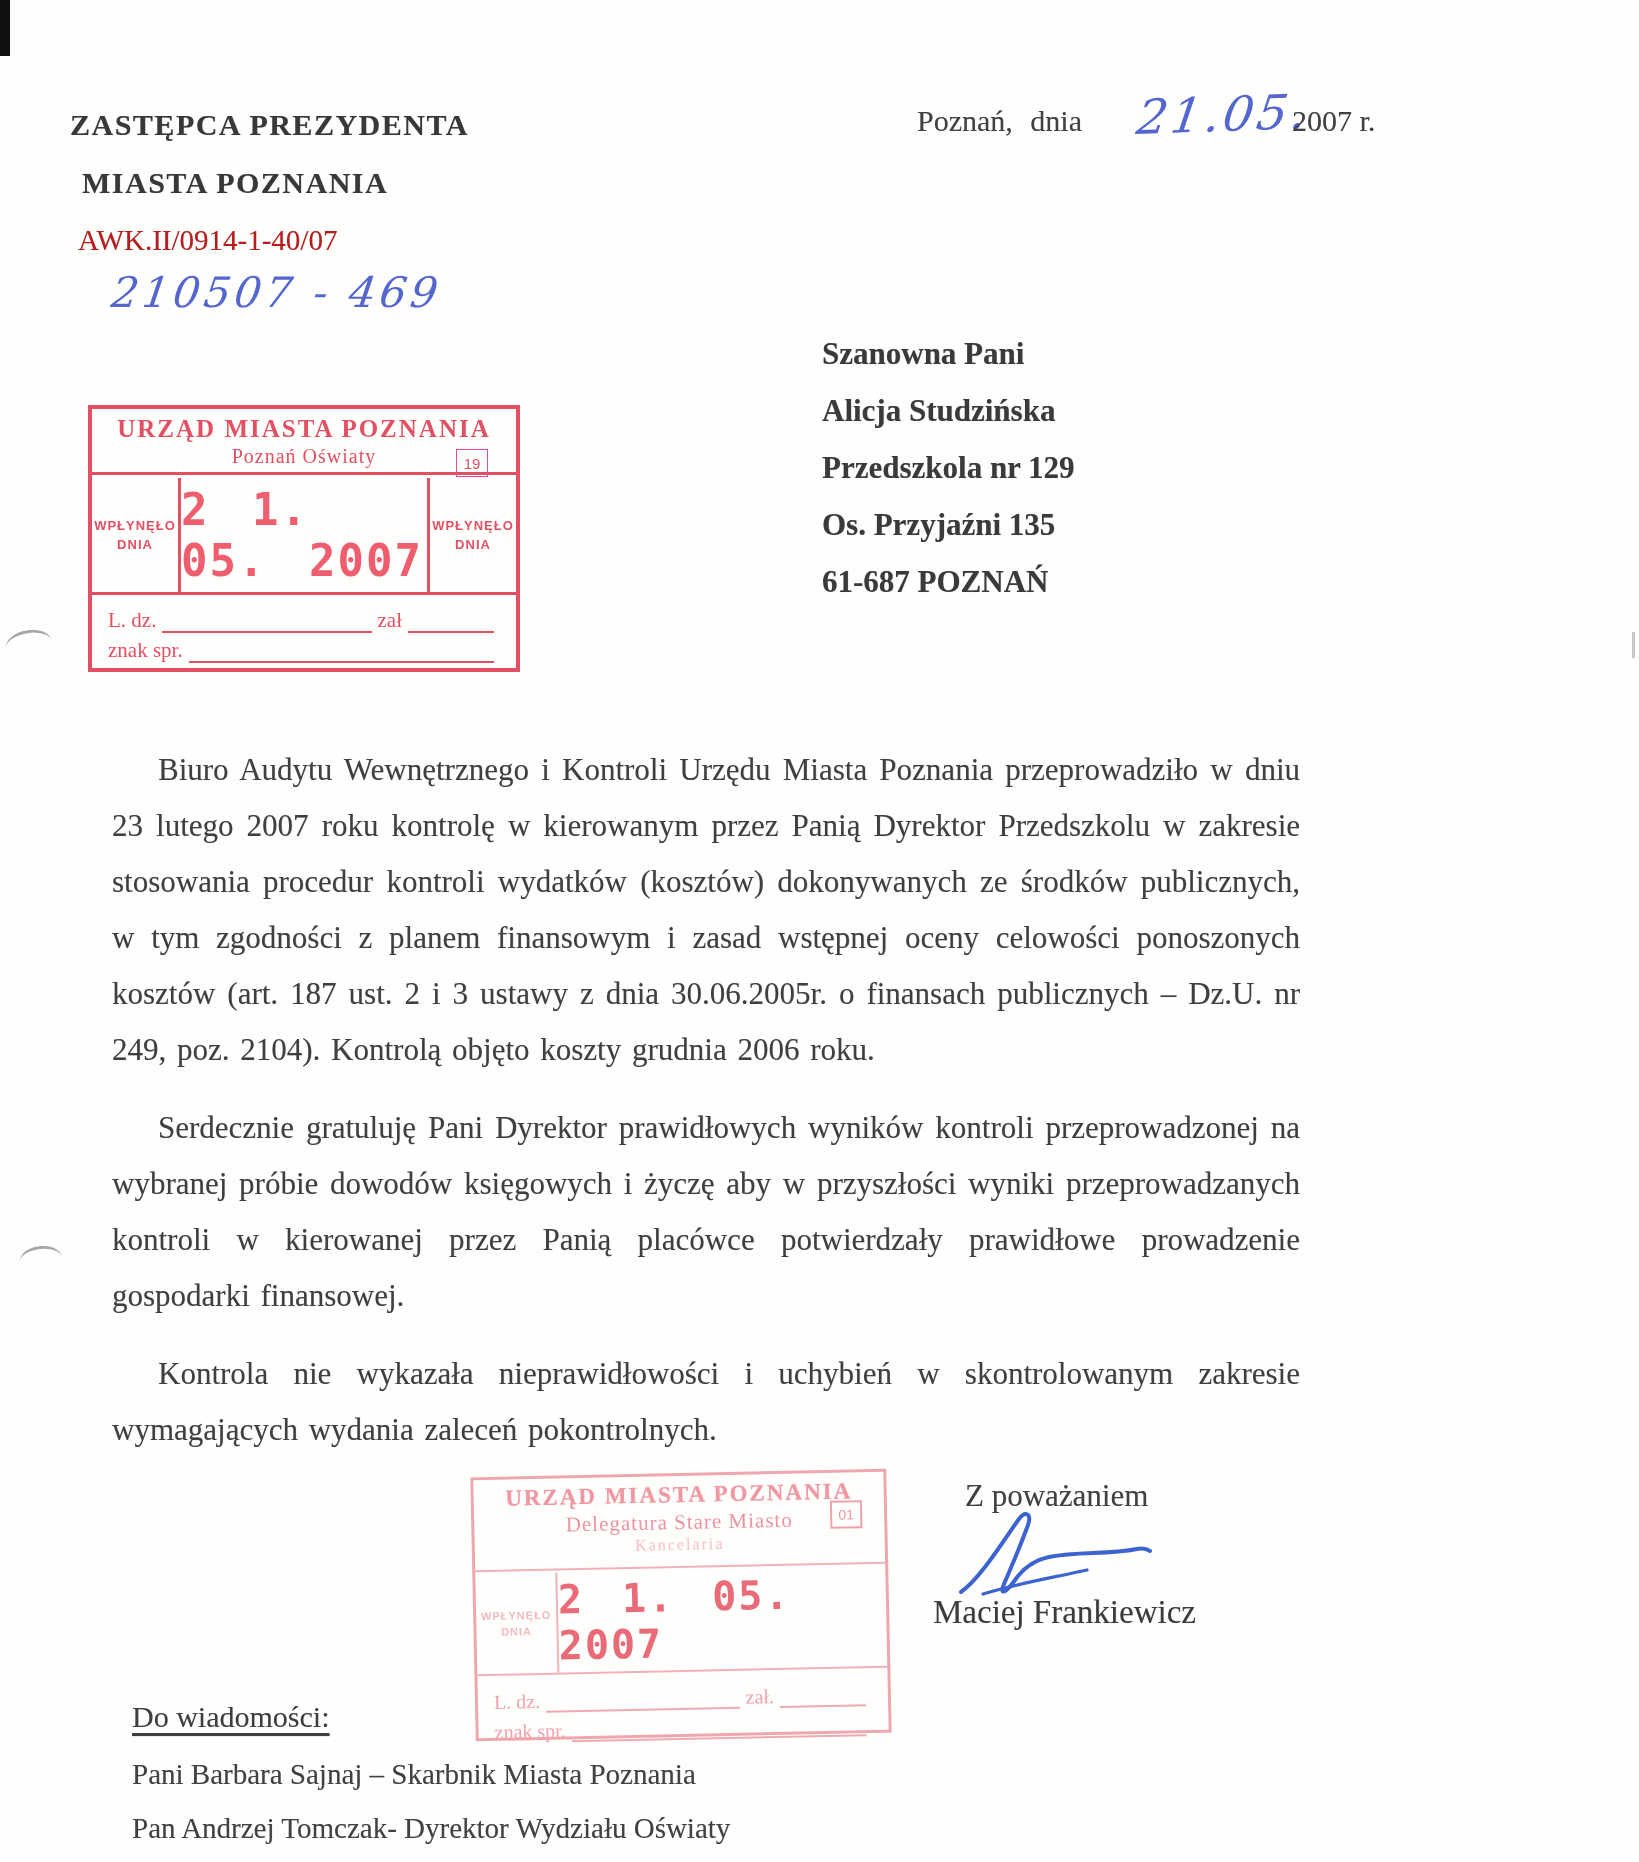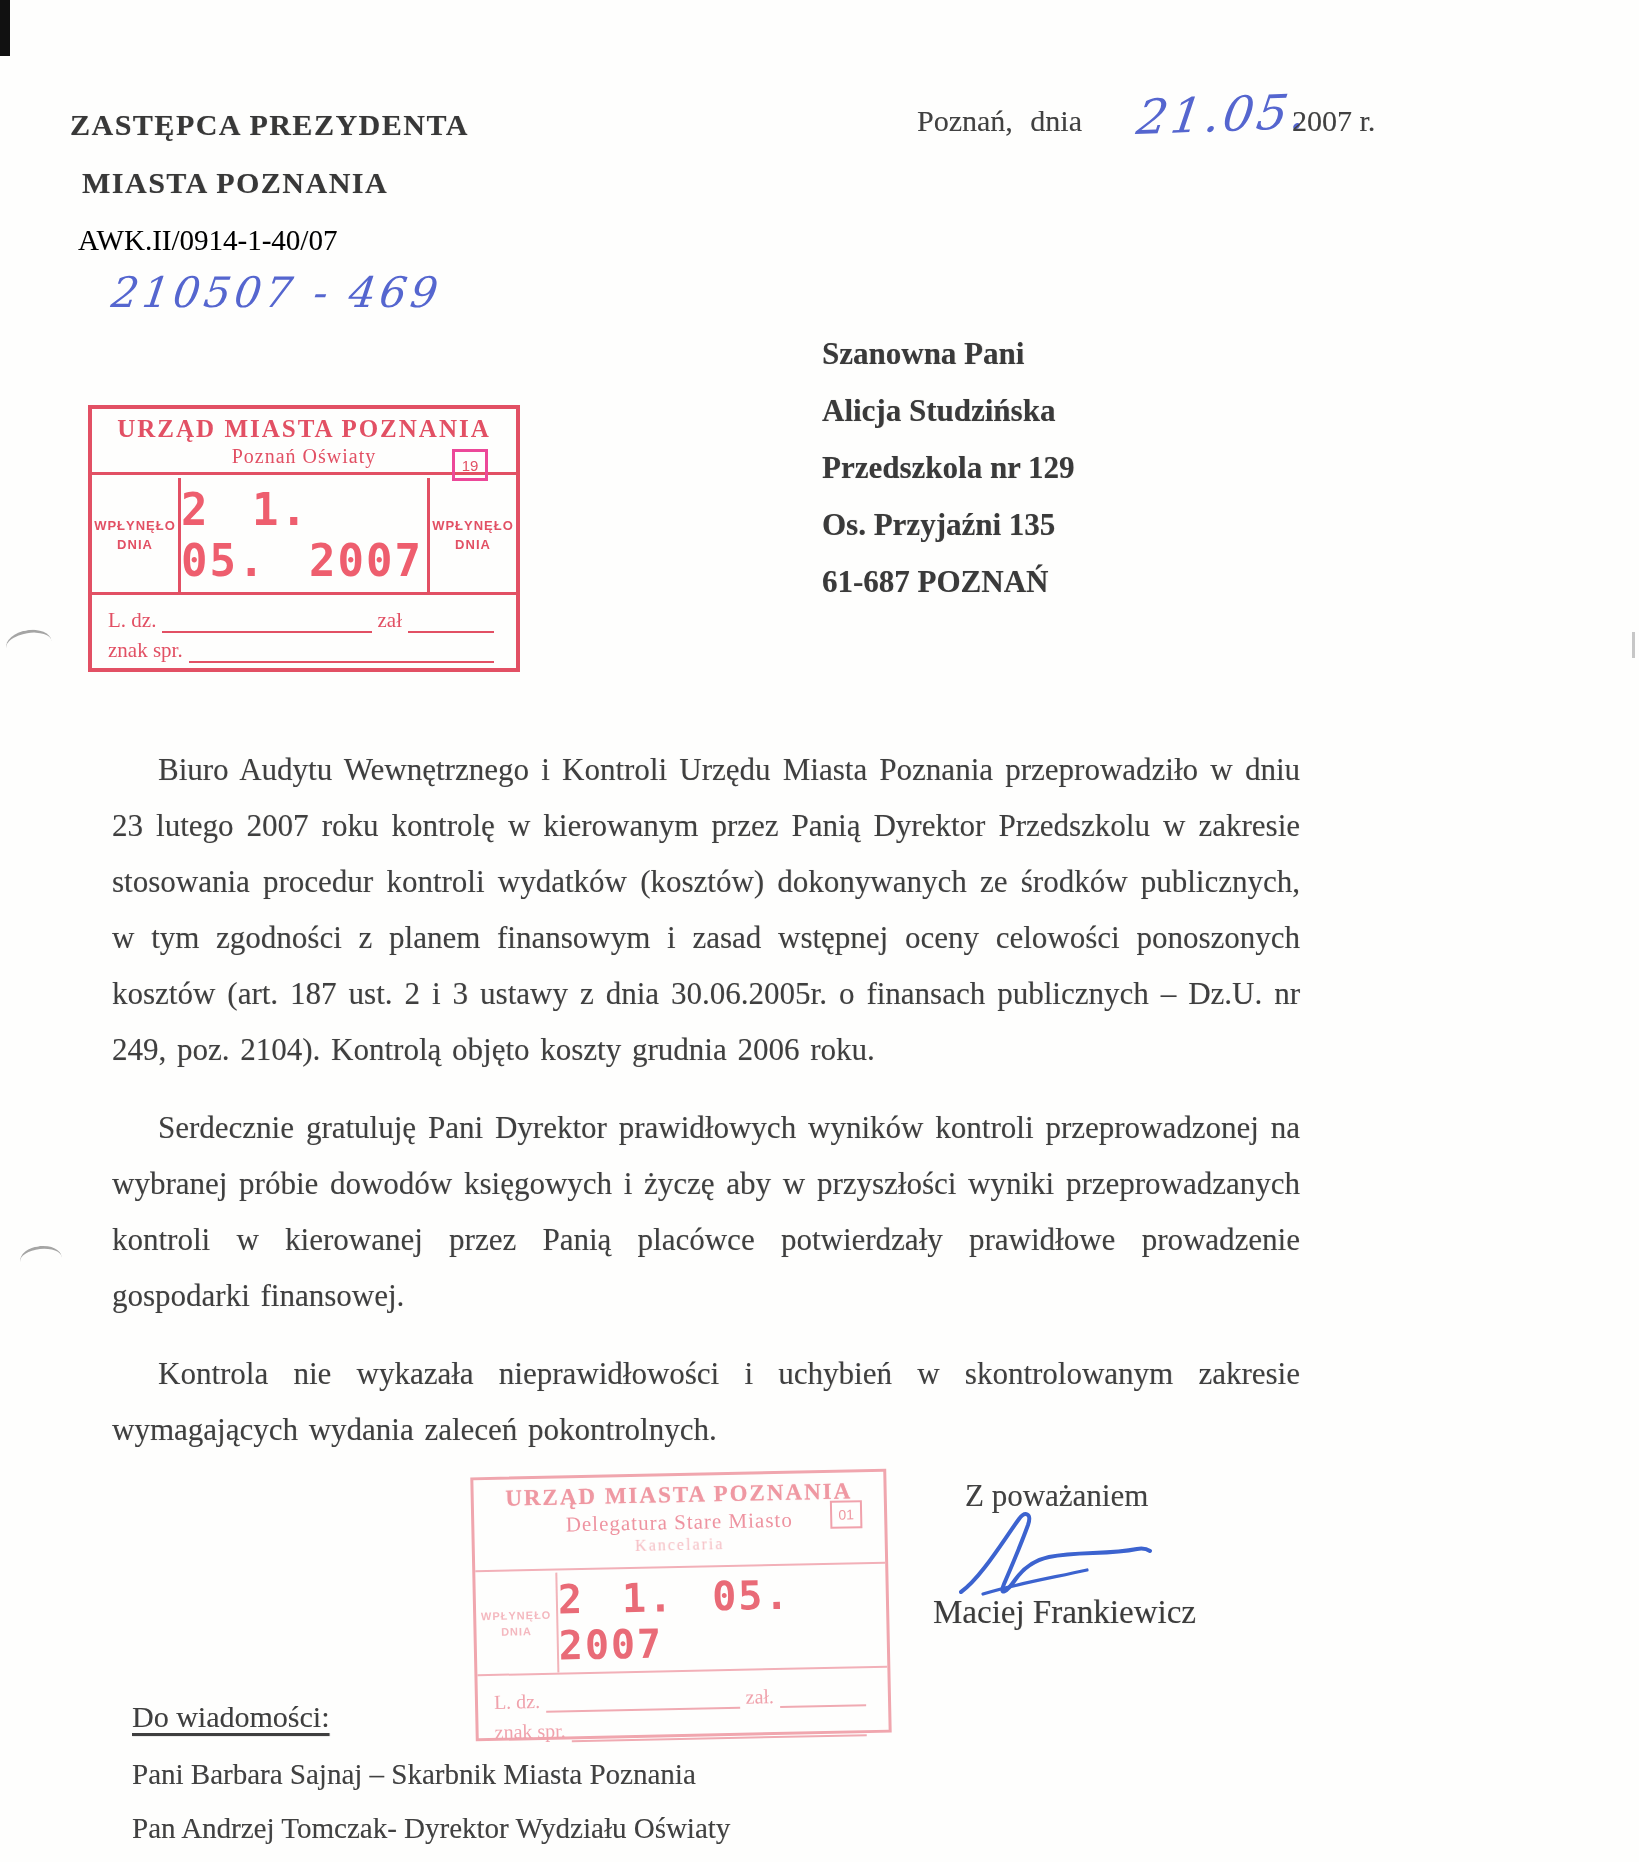--- a/index.html
+++ b/index.html
@@ -14,37 +14,37 @@
   .abs{position:absolute;}
   
   .corner-mark{left:0;top:0;width:10px;height:56px;background:#111;}
   .pen-arc{border-top:3px solid #8f8f8f;border-radius:50%;}
   .pen-arc.a1{left:6px;top:630px;width:46px;height:26px;transform:rotate(-9deg);opacity:.8;}
   .pen-arc.a2{left:20px;top:1246px;width:42px;height:24px;transform:rotate(-6deg);opacity:.8;}
   .edge-tick{left:1632px;top:632px;width:3px;height:26px;background:#c7c7c7;}
   
   .sender-1{left:70px;top:108px;font-size:30px;font-weight:bold;letter-spacing:1.5px;color:#383838;text-shadow:.3px .3px .7px rgba(40,40,40,.35);}
   .sender-2{left:82px;top:166px;font-size:30px;font-weight:bold;letter-spacing:1.5px;color:#383838;text-shadow:.3px .3px .7px rgba(40,40,40,.35);}
-  .sender-ref{left:78px;top:224px;font-size:29px;color:#000000;text-shadow:.3px .3px .6px rgba(40,40,40,.3);}
+  .sender-ref{left:78px;top:224px;font-size:29px;color:#b91c1c;text-shadow:.3px .3px .6px rgba(40,40,40,.3);}
   .hand{color:#5566cf;font-style:italic;font-family:"DejaVu Serif", serif;}
   .hand-number{left:112px;top:268px;font-size:42px;letter-spacing:4px;transform:skewX(-8deg);}
   
   .date-place{left:917px;top:104px;font-size:30px;word-spacing:10px;color:#414141;text-shadow:.3px .3px .6px rgba(40,40,40,.3);}
   .hand-date{left:1138px;top:86px;font-size:48px;letter-spacing:3px;transform:skewX(-10deg) rotate(-2deg);}
   .date-year{left:1292px;top:104px;font-size:30px;color:#414141;text-shadow:.3px .3px .6px rgba(40,40,40,.3);}
   
   .recipient{left:822px;top:336px;font-size:31px;font-weight:bold;color:#3a3a3a;text-shadow:.3px .3px .7px rgba(40,40,40,.35);}
   .recipient div{height:57px;}
   
   .stamp{color:#e25064;}
   .stamp-top{left:88px;top:405px;width:424px;height:259px;border:4px solid #e25064;}
   .stamp-head{position:absolute;left:0;right:0;top:0;height:66px;border-bottom:3px solid #e25064;text-align:center;padding-top:6px;box-sizing:border-box;}
   .stamp-title{font-size:25px;font-weight:bold;letter-spacing:2px;font-family:"Liberation Serif",serif;}
   .stamp-sub{font-size:20px;letter-spacing:1px;margin-top:2px;}
-  .stamp-code{position:absolute;width:30px;height:26px;border:3px solid #ec4899;font-size:15px;display:flex;align-items:center;justify-content:center;font-family:"Liberation Sans",sans-serif;}
+  .stamp-code{position:absolute;width:30px;height:26px;border:1px solid #ec4899;font-size:15px;display:flex;align-items:center;justify-content:center;font-family:"Liberation Sans",sans-serif;}
   .stamp-top .stamp-code{top:40px;right:28px;}
   .stamp-mid{position:absolute;left:0;right:0;top:69px;height:114px;border-bottom:3px solid #e25064;}
   .cell-recv{position:absolute;top:0;height:100%;width:86px;display:flex;flex-direction:column;align-items:center;justify-content:center;font-family:"Liberation Sans",sans-serif;font-size:13px;font-weight:bold;letter-spacing:1px;line-height:1.5;}
   .cell-recv.left{left:0;border-right:3px solid #e25064;}
   .cell-recv.right{right:0;border-left:3px solid #e25064;}
   .stamp-date{position:absolute;left:89px;right:89px;top:0;height:100%;display:flex;align-items:center;justify-content:center;font-family:"DejaVu Sans Mono",monospace;font-weight:bold;font-size:44px;letter-spacing:2px;word-spacing:14px;color:#ee5e6e;}
   .stamp-bot{position:absolute;left:0;right:0;top:186px;bottom:0;padding:8px 16px 6px 16px;box-sizing:border-box;font-size:21px;}
   .srow{display:flex;align-items:flex-end;height:30px;}
   .sline{border-bottom:2px solid #e25064;flex:1 1 auto;height:22px;margin:0 6px;}
   .sline.short{flex:0 0 86px;}

